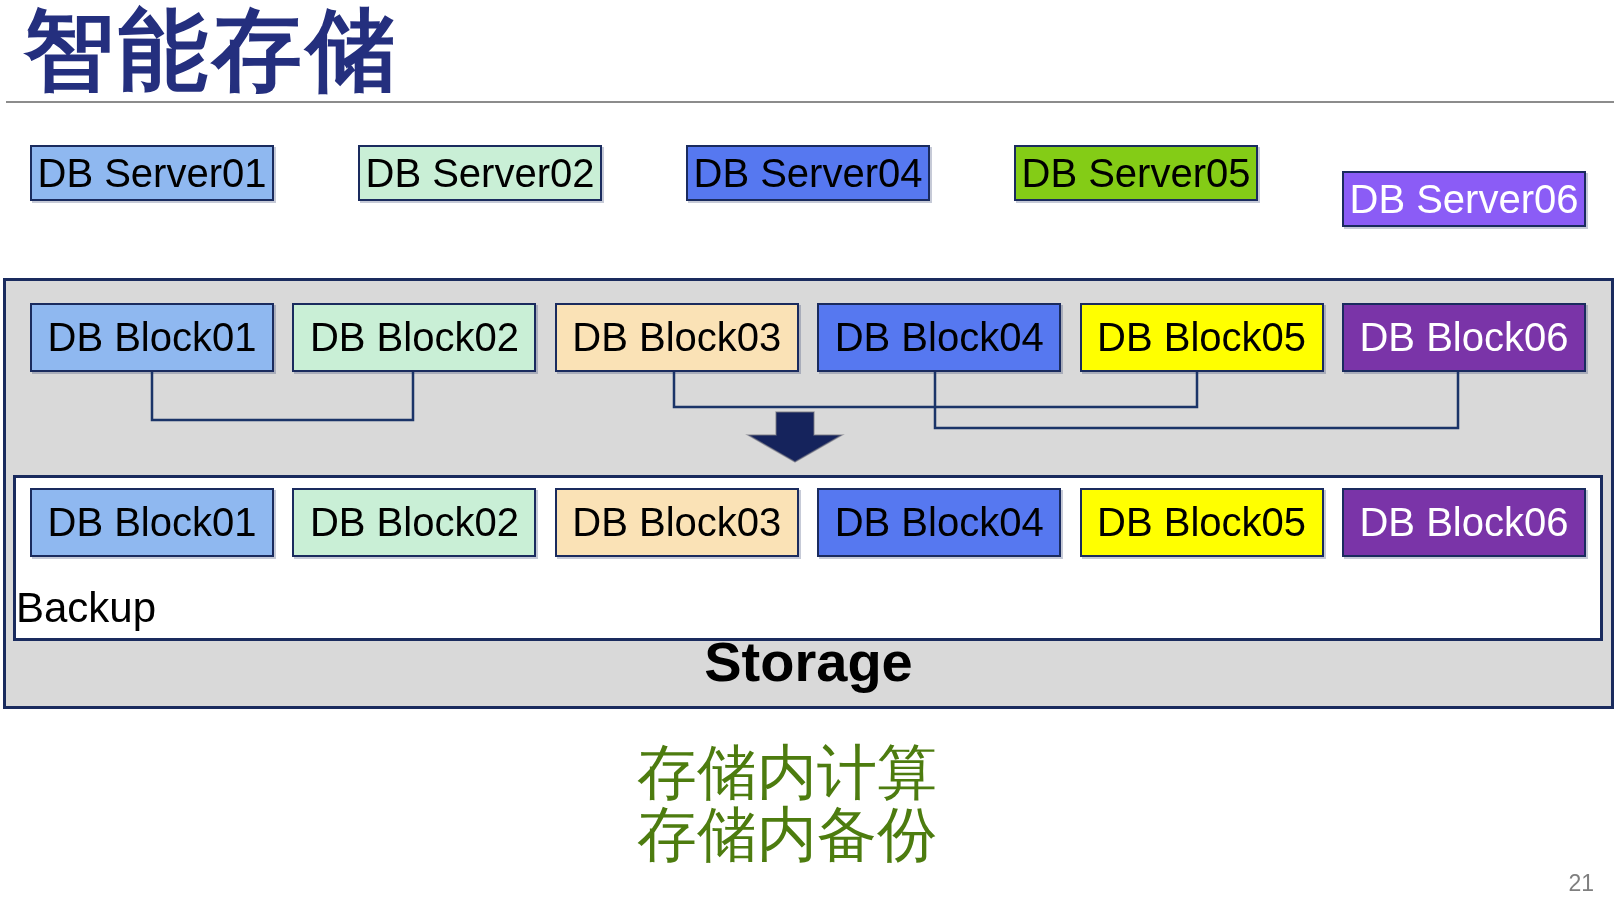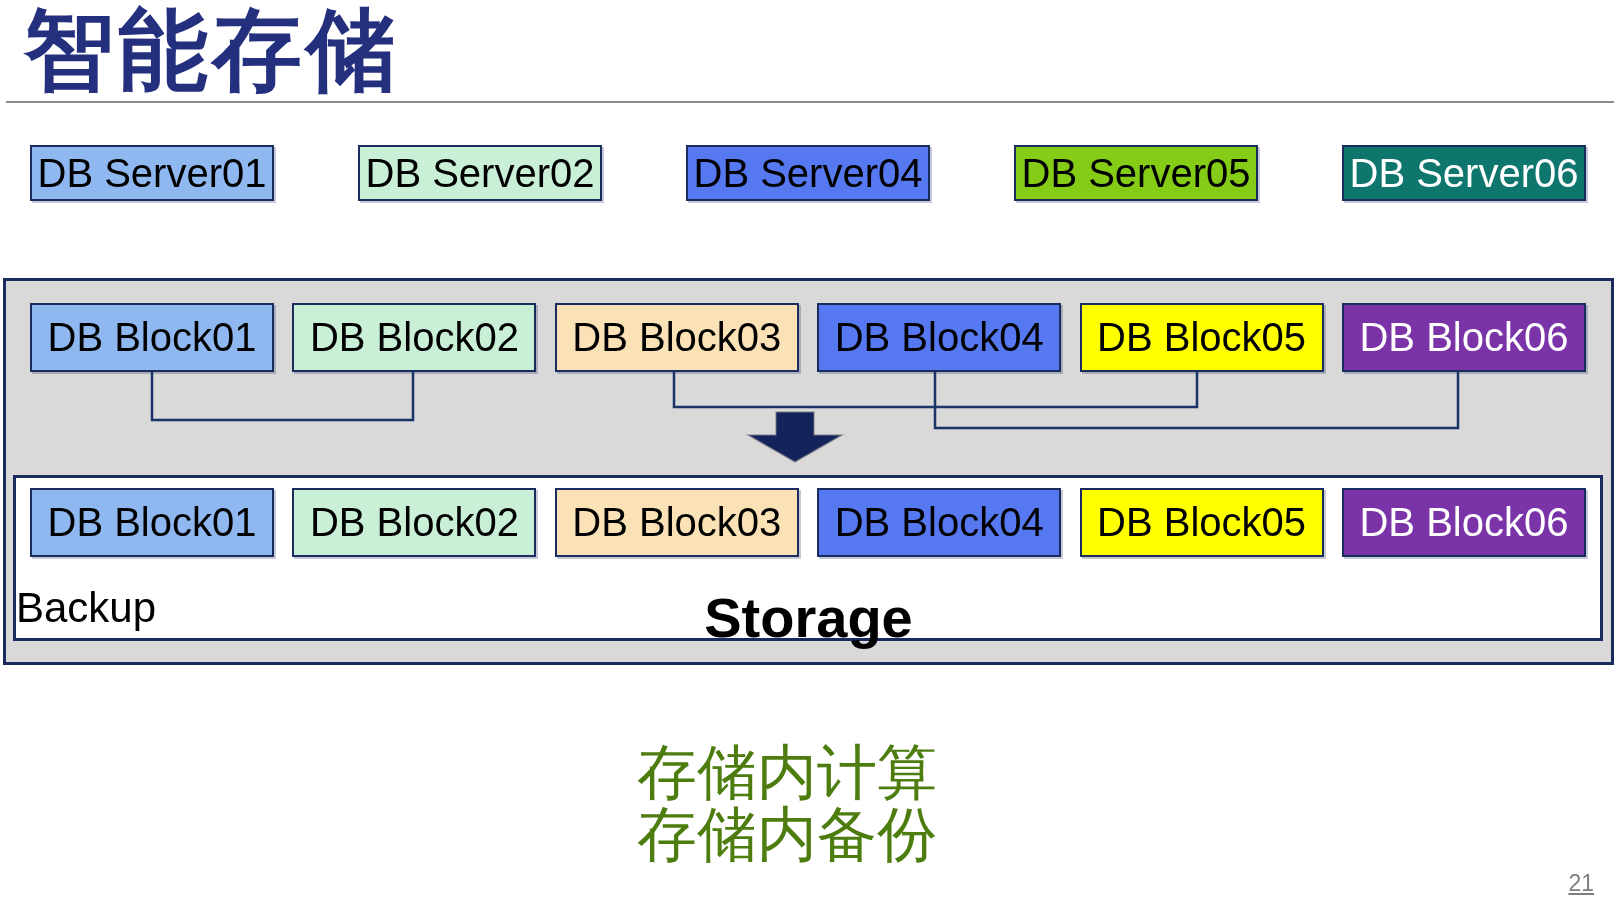--- a/index.html
+++ b/index.html
@@ -21,21 +21,21 @@
   .box-row .box {
     width: 244px; height: 56px;
     border: 2px solid var(--box-border, #1A2B5E);
     display: flex; align-items: center; justify-content: center;
     font-size: 40px; color: #000; white-space: nowrap;
     box-shadow: 2px 2px 0 rgba(26,43,94,0.25);
   }
   .server-row { left: 30px; top: 145px; width: 1556px; }
 
   .storage-container {
-    position: absolute; left: 3px; top: 278px; width: 1611px; height: 387px;
+    position: absolute; left: 3px; top: 278px; width: 1611px; height: 431px;
     background: var(--container-fill, #D9D9D9);
     border: 3px solid var(--box-border, #1A2B5E);
   }
   .block-row-top { left: 24px; top: 22px; width: 1556px; }
   .block-row-top .box, .block-row-bottom .box { height: 69px; }
 
   .connector-layer { position: absolute; left: 0; top: 91px; width: 1605px; height: 100px; }
   .connector-layer path { fill: none; stroke: var(--connector, #1B3468); stroke-width: 2.5; }
   .connector-layer polygon { fill: var(--arrow-fill, #15235C); stroke: rgba(120,120,130,0.6); stroke-width: 1.5; }
 
@@ -53,37 +53,37 @@
     position: absolute; left: 0; right: 0; bottom: 12px;
     text-align: center; font-size: 56px; font-weight: 700; color: #000; margin-top: 32px;
   }
 
   .caption {
     position: absolute; left: 637px; top: 742px;
     font-size: 60px; line-height: 62px; color: #4d7c0f; white-space: nowrap;
   }
   .page-number {
     position: absolute; right: 26px; top: 870px;
-    font-size: 23px; color: var(--page-number-text, #7F7F7F); text-decoration: underline;
+    font-size: 23px; color: var(--page-number-text, #7F7F7F);
   }
 </style>
 </head>
 <body>
 
 <div class="slide">
 
   <div class="slide-title">智能存储</div>
   <div class="title-rule"></div>
 
   <div class="box-row server-row">
       <div class="box" style="background: rgb(143, 184, 240); color: rgb(0, 0, 0);">DB Server01</div>
       <div class="box" style="background: rgb(201, 239, 214); color: rgb(0, 0, 0);">DB Server02</div>
       <div class="box" style="background: rgb(86, 120, 240); color: rgb(0, 0, 0);">DB Server04</div>
       <div class="box" style="background: #84cc16; color: rgb(0, 0, 0);">DB Server05</div>
-      <div class="box" style="background: #0f766e; color: rgb(255, 255, 255);">DB Server06</div>
+      <div class="box" style="background: #8b5cf6; color: rgb(255, 255, 255); margin-top: 26px;">DB Server06</div>
     </div>
 
   <div class="storage-container">
 
     <div class="box-row block-row-top">
         <div class="box" style="background: rgb(143, 184, 240); color: rgb(0, 0, 0);">DB Block01</div>
         <div class="box" style="background: rgb(201, 239, 214); color: rgb(0, 0, 0);">DB Block02</div>
         <div class="box" style="background: rgb(250, 226, 182); color: rgb(0, 0, 0);">DB Block03</div>
         <div class="box" style="background: rgb(86, 120, 240); color: rgb(0, 0, 0);">DB Block04</div>
         <div class="box" style="background: rgb(255, 255, 0); color: rgb(0, 0, 0);">DB Block05</div>

